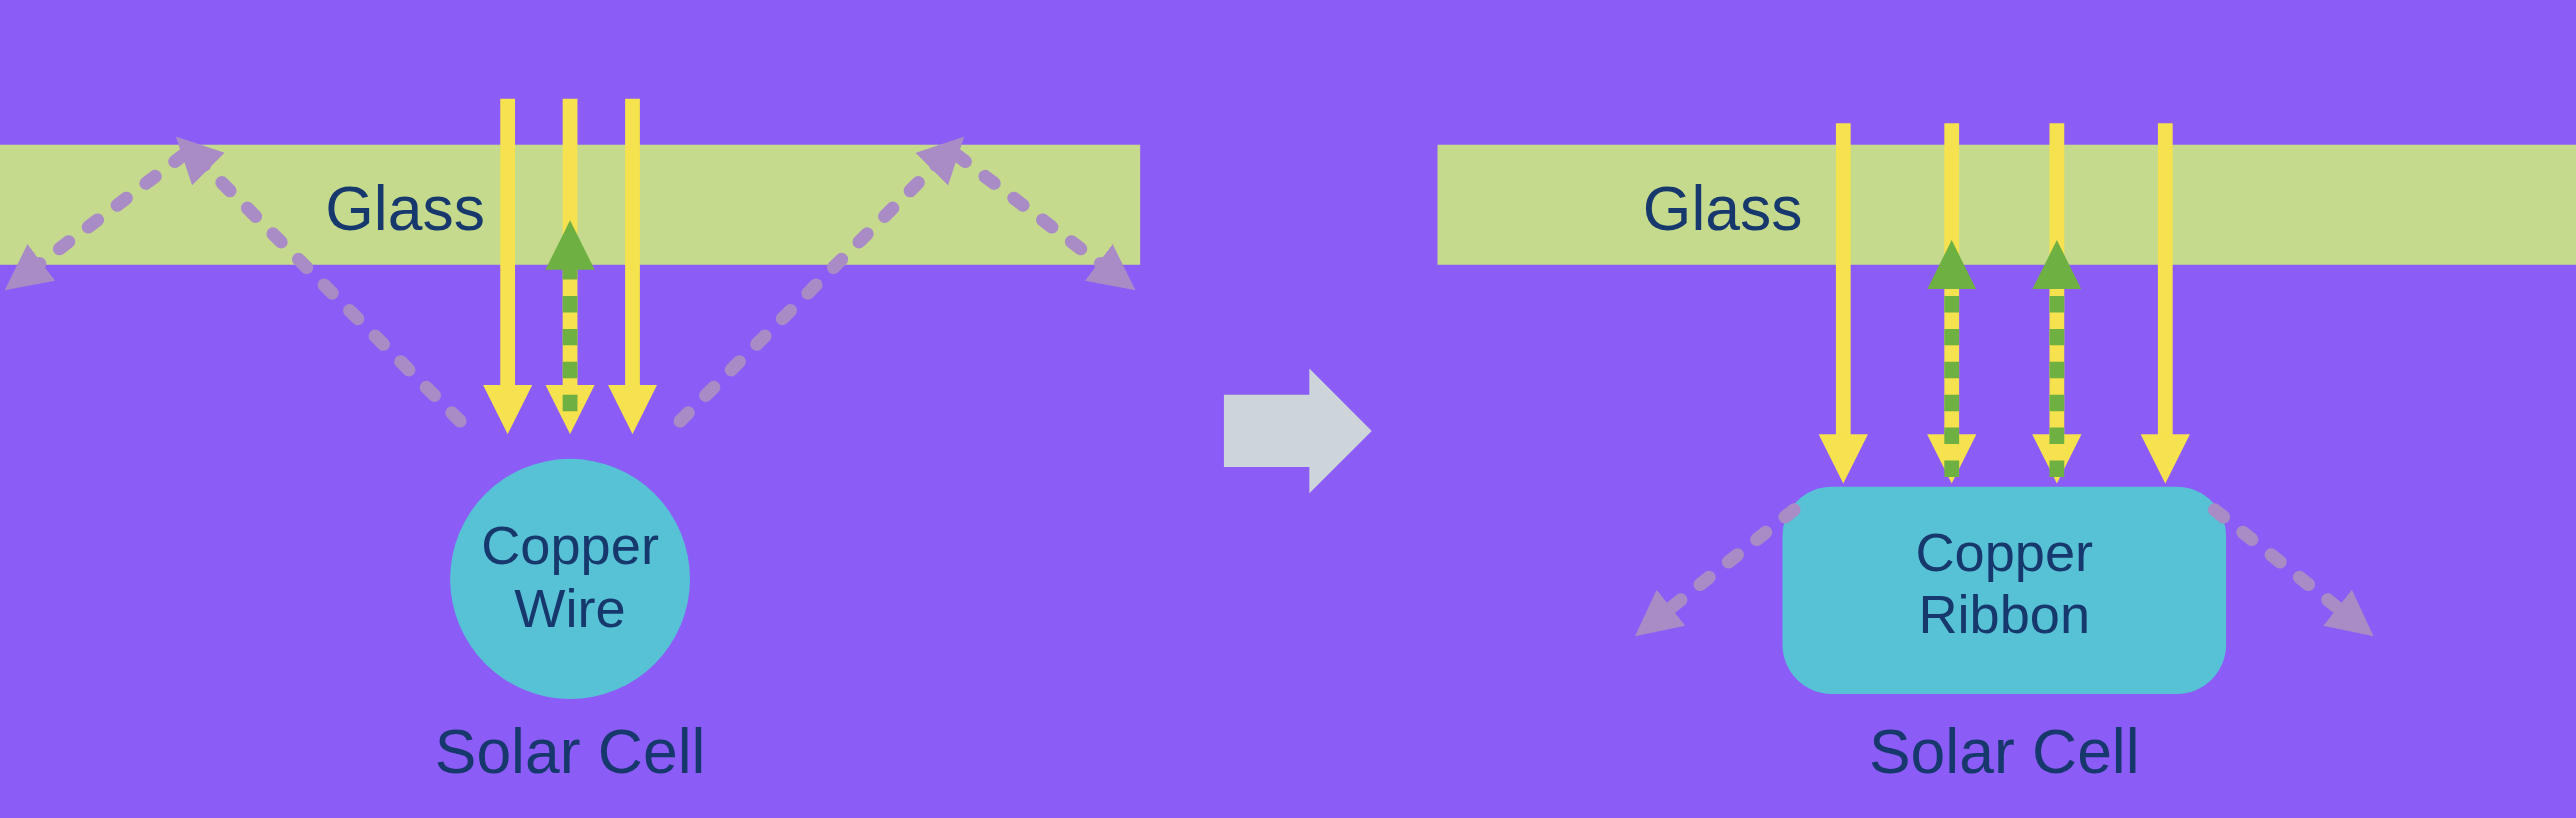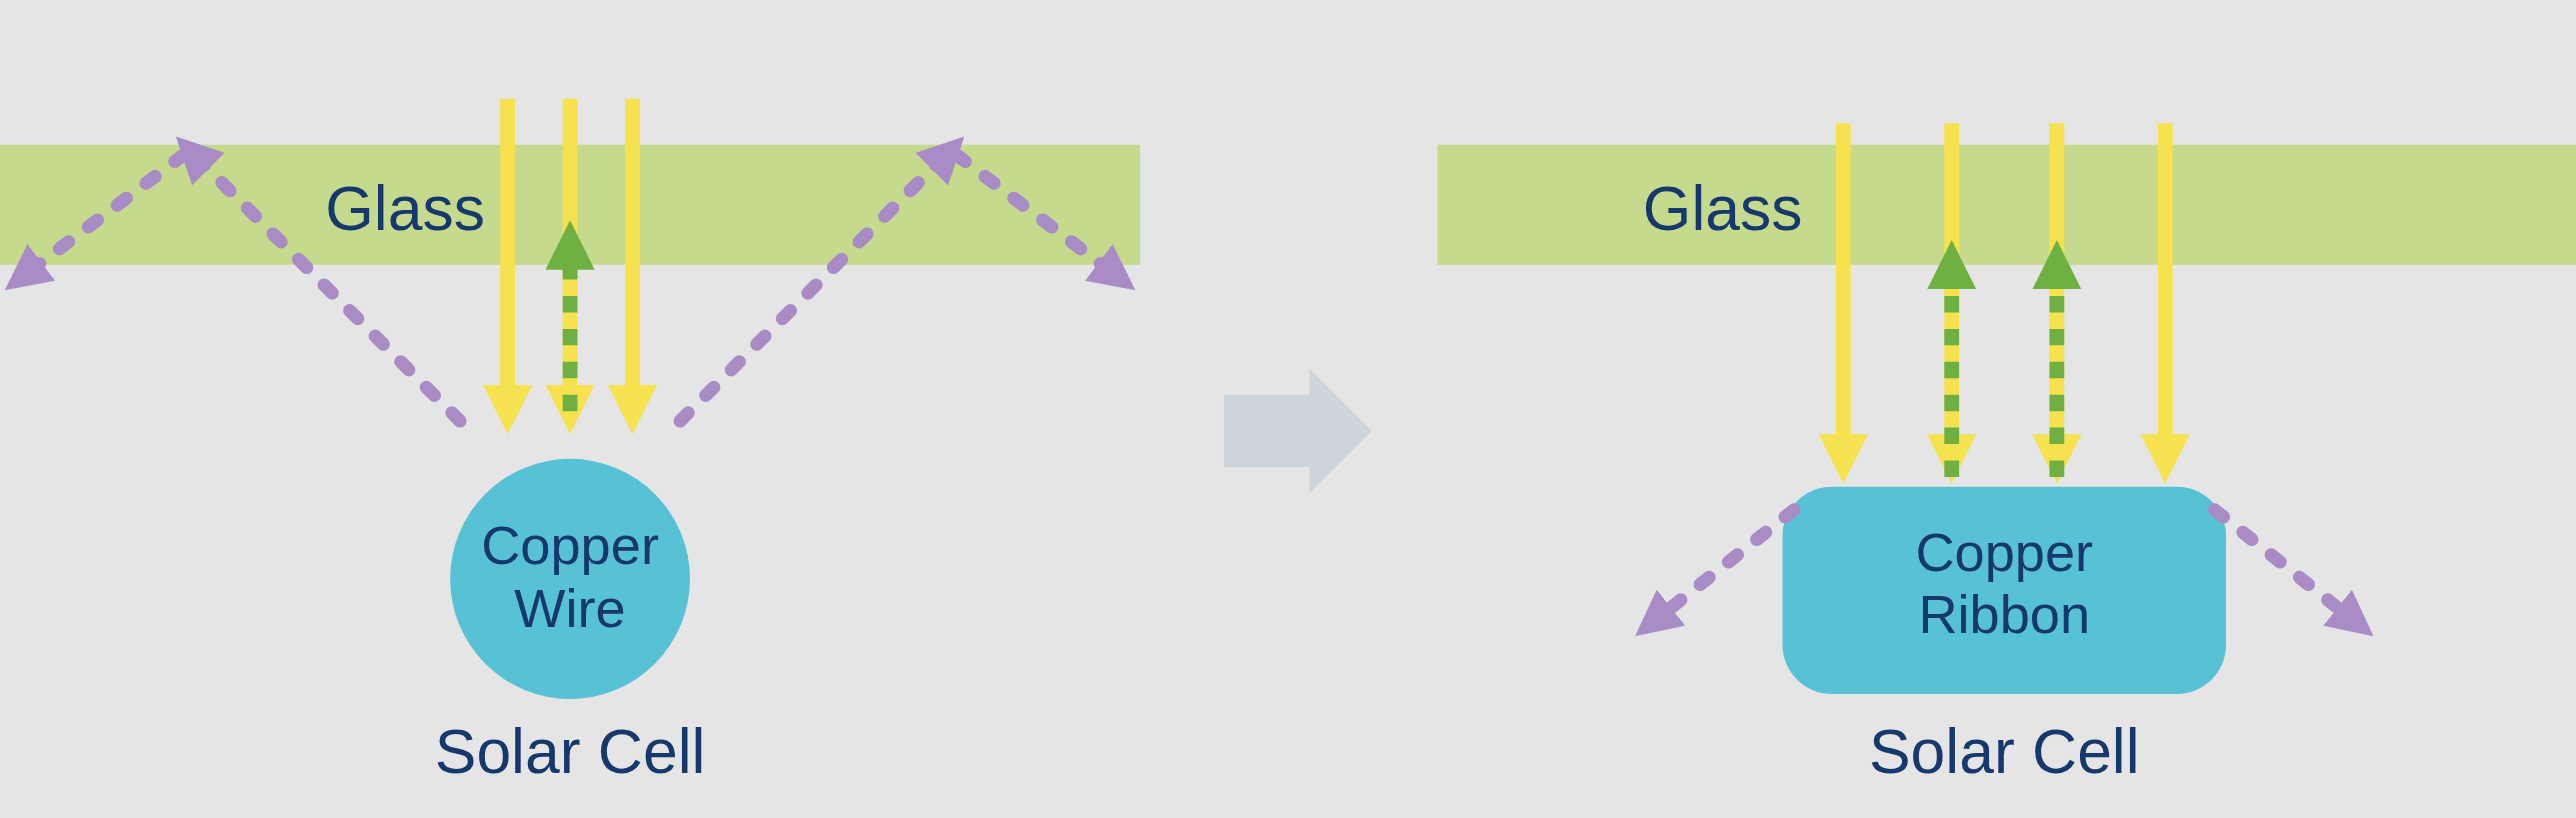--- a/index.html
+++ b/index.html
@@ -4,21 +4,21 @@
 <style>
   html, body {
     margin: 0;
     padding: 0;
     background: #ffffff;
   }
   .canvas-wrap {
     width: 2576px;
     height: 819px;
     overflow: hidden;
-    background: #e5e5e5;
+    background: #8b5cf6;
   }
   svg {
     display: block;
     width: 2576px;
     height: 819px;
   }
   text {
     font-family: "Liberation Sans", "DejaVu Sans", sans-serif;
     font-weight: 500;
   }

